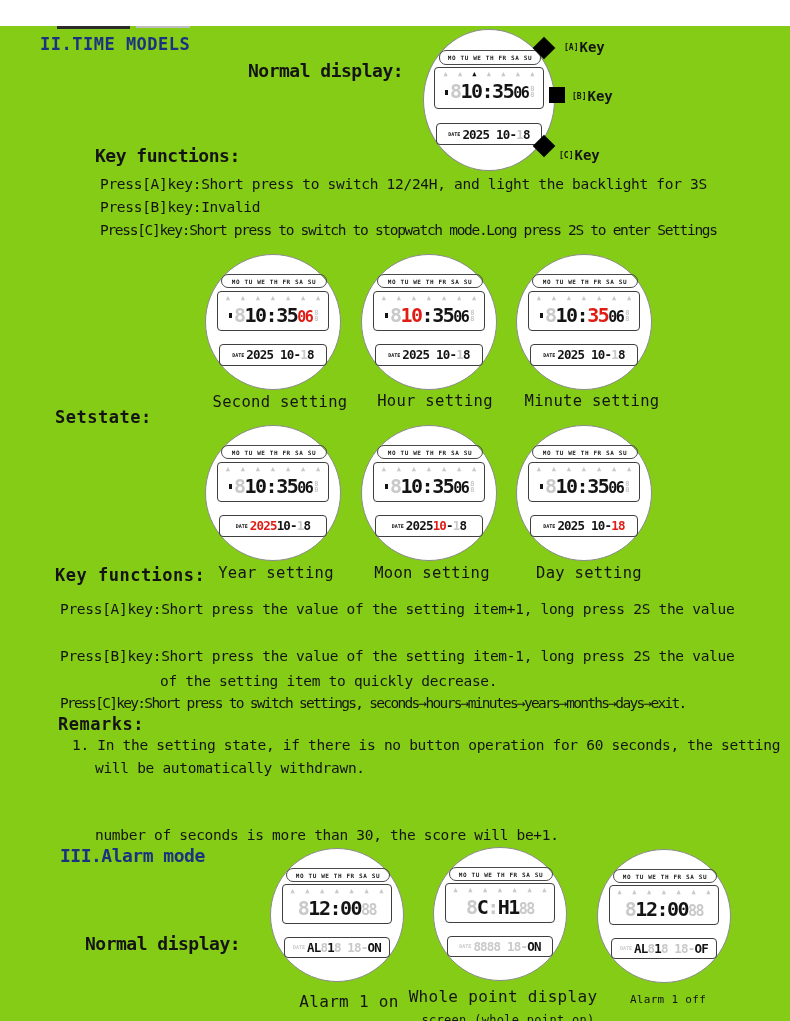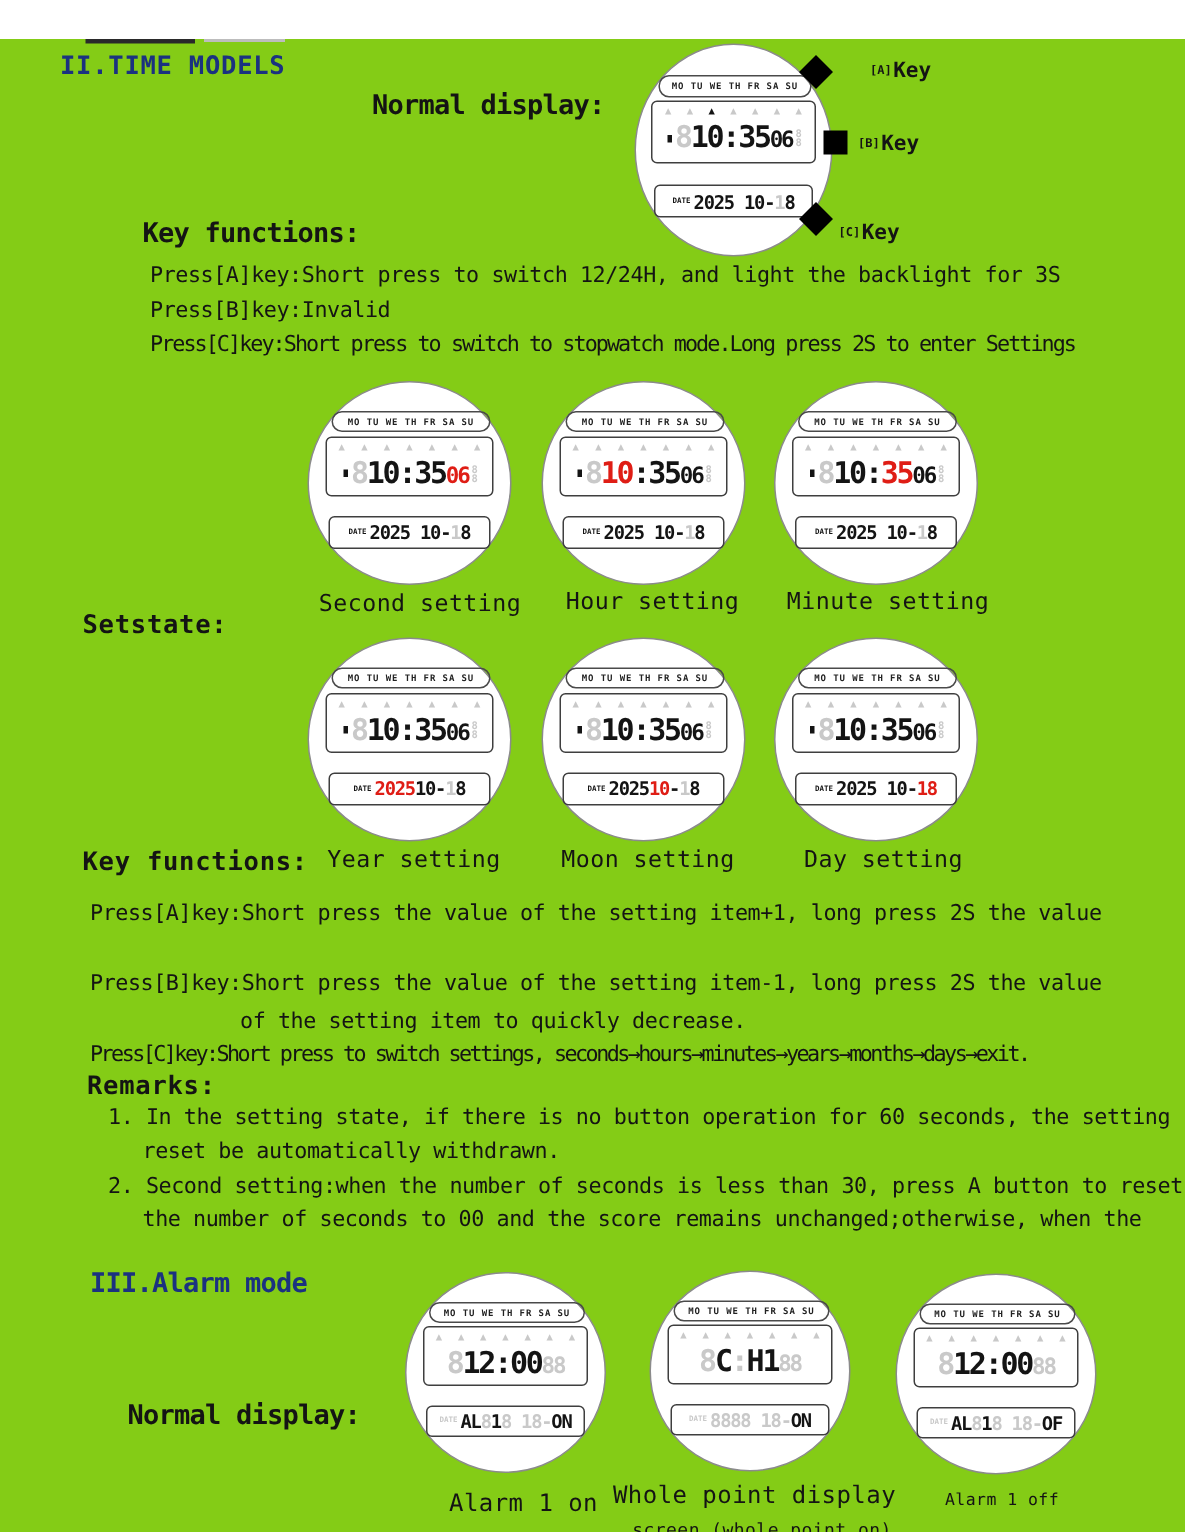--- a/index.html
+++ b/index.html
@@ -85,21 +85,21 @@
       </div>
       <div class="lcd-date">
         <span class="date-label dark">DATE</span>
         <span class="dseg dark">2025 10-</span>
         <span class="dseg ghost">1</span>
         <span class="dseg dark">8</span>
       </div>
     </div>
 
   <div class="key-diamond" style="left:536px;top:14px;"></div>
-  <div class="key-label" style="left:580px;top:13px;"><span class="kb">[A]</span><span>Key</span></div>
+  <div class="key-label" style="left:564px;top:13px;"><span class="kb">[A]</span><span>Key</span></div>
   <div class="key-square" style="left:549px;top:61px;"></div>
   <div class="key-label" style="left:572px;top:62px;"><span class="kb">[B]</span><span>Key</span></div>
   <div class="key-diamond" style="left:536px;top:112px;"></div>
   <div class="key-label" style="left:559px;top:121px;"><span class="kb">[C]</span><span>Key</span></div>
 
   <div class="abs h-label" style="left:95px;top:119px;">Key functions:</div>
   <div class="abs body-line" style="left:100px;top:150px;">Press[A]key:Short press to switch 12/24H, and light the backlight for 3S</div>
   <div class="abs body-line" style="left:100px;top:173px;">Press[B]key:Invalid</div>
   <div class="abs body-line cond" style="left:100px;top:196px;">Press[C]key:Short press to switch to stopwatch mode.Long press 2S to enter Settings</div>
 
@@ -298,23 +298,22 @@
   <div class="abs caption" style="left:589px;top:538px;">Day setting</div>
 
   <div class="abs h-big" style="left:55px;top:539px;color:#141414;">Key functions:</div>
   <div class="abs body-line" style="left:60px;top:575px;">Press[A]key:Short press the value of the setting item+1, long press 2S the value</div>
   <div class="abs body-line" style="left:60px;top:622px;">Press[B]key:Short press the value of the setting item-1, long press 2S the value</div>
   <div class="abs body-line" style="left:160px;top:647px;">of the setting item to quickly decrease.</div>
   <div class="abs body-line cond2" style="left:60px;top:669px;">Press[C]key:Short press to switch settings, seconds→hours→minutes→years→months→days→exit.</div>
 
   <div class="abs h-big" style="left:58px;top:688px;color:#141414;">Remarks:</div>
   <div class="abs body-line" style="left:72px;top:711px;">1. In the setting state, if there is no button operation for 60 seconds, the setting</div>
-  <div class="abs body-line" style="left:95px;top:734px;">reset be automatically withdrawn.</div>
-  <div class="abs body-line" style="left:72px;top:757px;">2. Second setting:when the number of seconds is less than 30, press A button to reset</div>
-  <div class="abs body-line" style="left:95px;top:779px;">the number of seconds to 00 and the score remains unchanged;otherwise, when the</div>
+  <div class="abs body-line" style="left:95px;top:734px;">will be automatically withdrawn.</div>
+  <div class="abs body-line" style="left:95px;top:801px;">number of seconds is more than 30, the score will be+1.</div>
 
   <div class="abs h-label blue" style="left:60px;top:819px;">III.Alarm mode</div>
   <div class="abs h-label" style="left:85px;top:907px;">Normal display:</div>
 
   <div class="watch" style="left:270px;top:822px;width:132px;height:132px;">
       <div class="day-pill">MO TU WE TH FR SA SU</div>
       <div class="lcd-main">
         <div class="tri-row">
           <span class="tri">▲</span>
           <span class="tri">▲</span>

